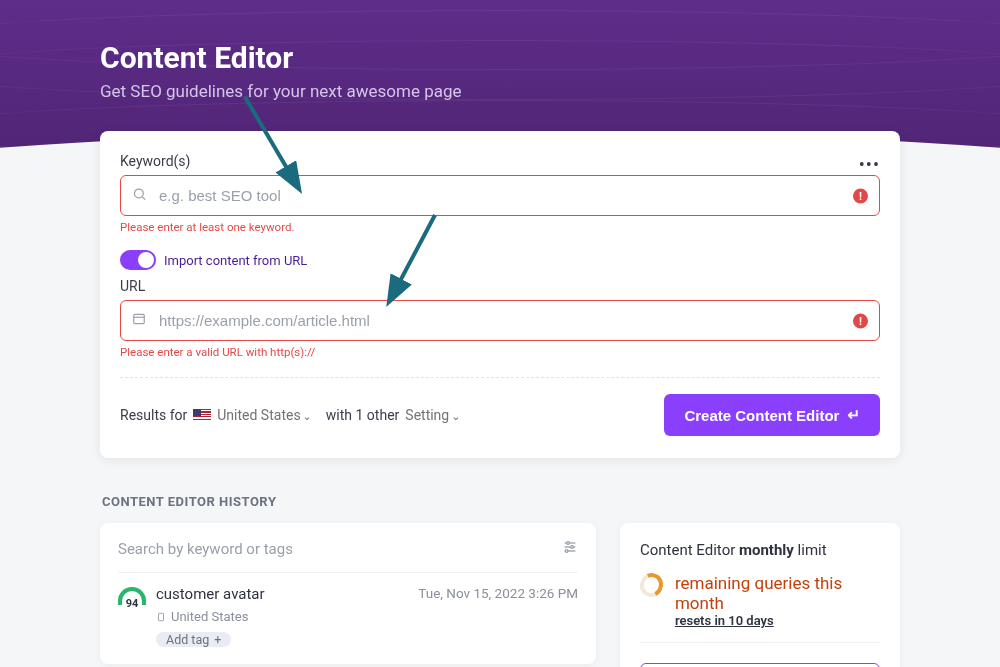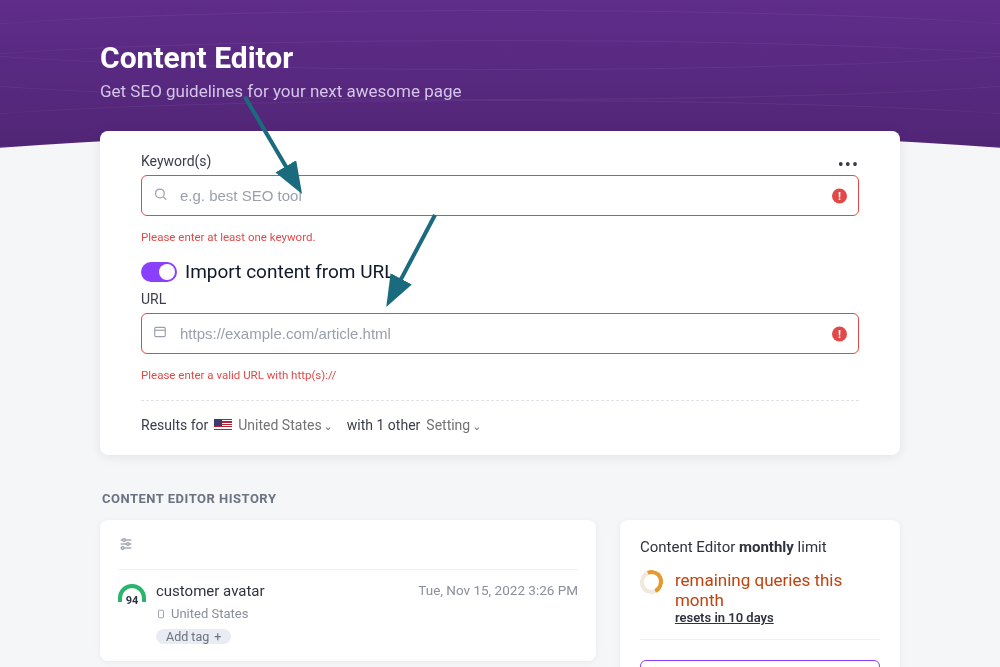--- a/index.html
+++ b/index.html
@@ -57,21 +57,21 @@
     .main-container {
       max-width: 800px;
       margin: -60px auto 0 auto;
       position: relative;
       z-index: 3;
     }
     .card {
       background: #fff;
       border-radius: 8px;
       box-shadow: 0 2px 12px rgba(0,0,0,0.08);
-      padding: 22px 41px;
+      padding: 22px 20px;
       position: relative;
     }
     .label {
       font-size: 14px;
       color: #3a3d4a;
       margin-bottom: 6px;
       display: block;
     }
     .label-row {
       display: flex;
@@ -79,21 +79,21 @@
       align-items: center;
     }
     .more-icon {
       color: #3a3d4a;
       font-size: 18px;
       letter-spacing: 1px;
       cursor: pointer;
     }
     .input-wrap {
       position: relative;
-      margin-bottom: 14px;
+      margin-bottom: 4px;
     }
     .input {
       width: 100%;
       border: 1px solid #e34848;
       border-radius: 6px;
       padding: 11px 40px 11px 38px;
       font-size: 15px;
       color: #333;
     }
     .input::placeholder { color: #9aa0ab; }
@@ -143,21 +143,21 @@
     .toggle::after {
       content: '';
       position: absolute;
       right: 2px;
       top: 2px;
       width: 16px;
       height: 16px;
       background: #fff;
       border-radius: 50%;
     }
-    .toggle-label { font-size: 19px; color: #0f172a; }
+    .toggle-label { font-size: 13px; color: #4c1d95; }
     .divider-dotted {
       border-top: 1px dashed #e0e2e8;
       margin: 18px 0 16px 0;
     }
     .footer-row {
       display: flex;
       justify-content: space-between;
       align-items: center;
     }
     .results-text {
@@ -361,29 +361,34 @@
     <div class="divider-dotted"></div>
 
     <div class="footer-row">
       <div class="results-text">
         <span>Results for</span>
         <span class="flag"></span>
         <span class="link-text"><span>United States</span><span class="chevron">⌄</span></span>
         <span style="margin-left:8px">with 1 other</span>
         <span class="link-text"><span>Setting</span><span class="chevron">⌄</span></span>
       </div>
+      <button class="btn-primary">
+        <span>Create Content Editor</span>
+        <span>↵</span>
+      </button>
     </div>
   </div>
 
   <div class="section-title">CONTENT EDITOR HISTORY</div>
 
   <div class="bottom-row">
     <div class="left-col">
       <div class="search-card">
         <div class="search-row">
+          <span>Search by keyword or tags</span>
           <span class="sliders-icon">
             <svg width="16" height="16" viewBox="0 0 24 24" fill="none" stroke="currentColor" stroke-width="2">
                 <line x1="4" y1="6" x2="20" y2="6"></line>
                 <line x1="4" y1="12" x2="20" y2="12"></line>
                 <line x1="4" y1="18" x2="20" y2="18"></line>
                 <circle cx="9" cy="6" r="2" fill="#fff"></circle>
                 <circle cx="15" cy="12" r="2" fill="#fff"></circle>
                 <circle cx="7" cy="18" r="2" fill="#fff"></circle>
               </svg>
           </span>

